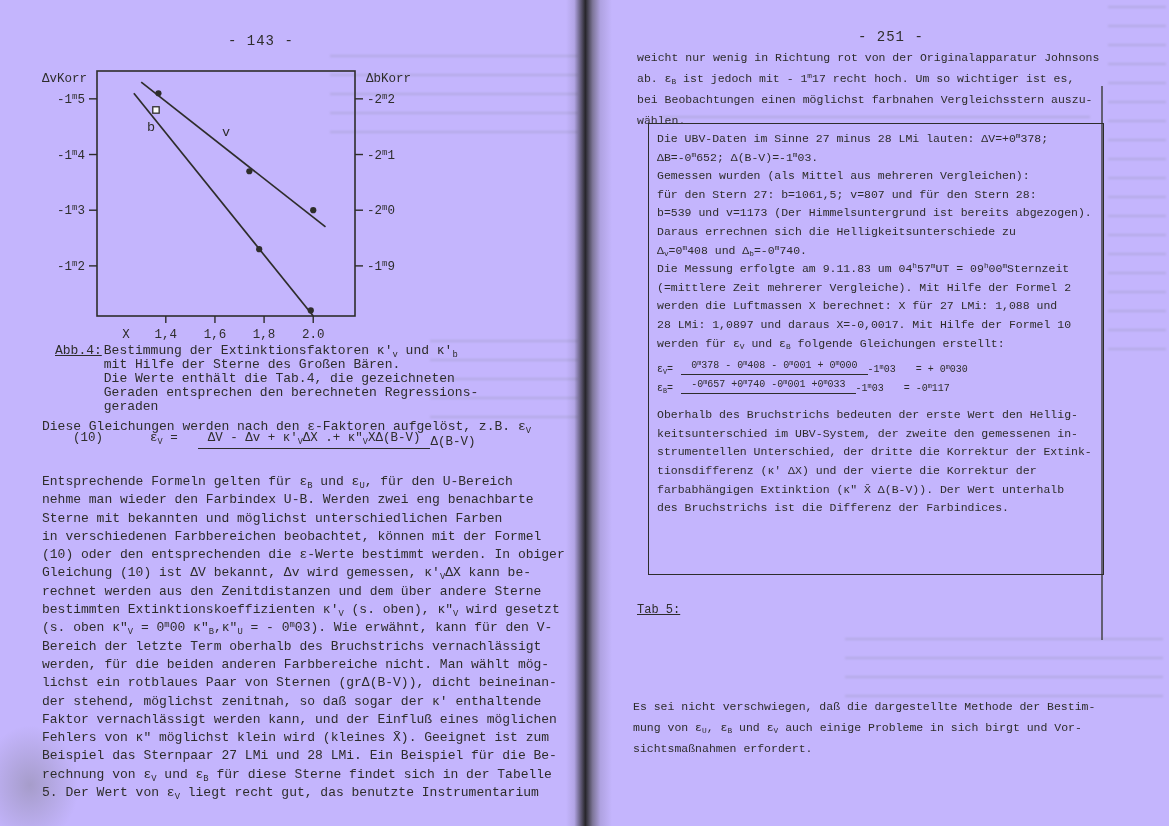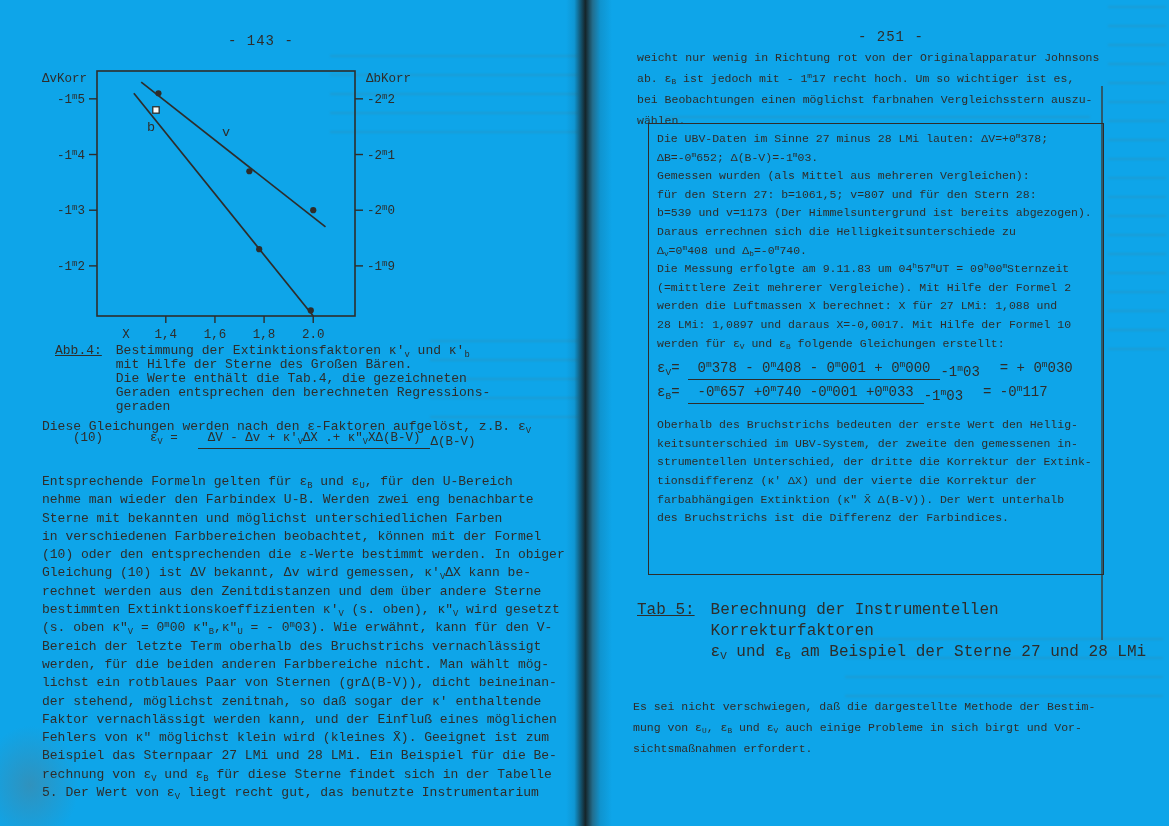--- a/index.html
+++ b/index.html
@@ -1,46 +1,46 @@
 <!DOCTYPE html>
 <html><head>
 <meta charset="utf-8">
 <style>
   html,body{margin:0;padding:0;background:#d8d8d4}
-  #page{position:relative;width:1169px;height:826px;background:#0ea5e9;overflow:hidden;
+  #page{position:relative;width:1169px;height:826px;background:#c4b5fd;overflow:hidden;
         font-family:"Liberation Mono","DejaVu Sans Mono",monospace;color:#2e2d2b}
   .abs{position:absolute}
   sup{font-size:68%;line-height:0;vertical-align:0.5em}
   sub{font-size:68%;line-height:0;vertical-align:-0.3em}
   .pgno{font-size:14px;letter-spacing:1px}
   #pg143{left:228px;top:33px}
   #pg144{left:858px;top:29px}
   #chart-svg{position:absolute;left:30px;top:56px}
   #chart-svg text{font-family:"Liberation Mono","DejaVu Sans Mono",monospace}
-  #caption{left:55px;top:344px;font-size:13px;line-height:13.9px;display:flex;gap:14px}
+  #caption{left:55px;top:344px;font-size:13px;line-height:13.9px;display:flex;gap:2px}
   #caption .lbl{text-decoration:underline;white-space:nowrap}
   #caption .txt{white-space:pre-line}
   #intro-l{left:42px;top:419px;font-size:13px}
   #eq10{left:73px;top:431px;font-size:12.5px;display:flex;}
   #eq10 .no{width:77px}
   #eq10 .lhs{margin-right:12px;white-space:nowrap}
   #body-l{left:42px;top:473px;width:540px;font-size:13px;line-height:18.3px;white-space:pre-line}
   #intro-r{left:637px;top:47px;font-size:11.5px;line-height:21px;white-space:pre-line}
   #xbox{left:648px;top:123px;width:456px;height:452px;border:1.6px solid #2e2d2b;
         padding:6px 0 0 8px;box-sizing:border-box;font-size:11.5px}
   #xbox .p1{line-height:18.6px;white-space:pre-line}
   #xbox .p2{margin-top:12px;line-height:18.6px;white-space:pre-line}
-  .eqrow{display:flex;align-items:flex-start;font-size:14px}
+  .eqrow{display:flex;align-items:flex-end;font-size:10px}
   #eqv{margin-top:7px}
   #eqb{margin-top:4px}
   .frac{display:inline-flex;flex-direction:row;align-items:center;margin:0 8px}
   .frac .num{border-bottom:1.4px solid #2e2d2b;padding:0 10px 3px;white-space:nowrap}
   .frac .den{padding-top:3px;white-space:nowrap}
   .eqrow .res{margin-left:12px;white-space:nowrap}
-  #tab5{left:637px;top:600px;font-size:16px;display:flex;gap:16px;line-height:21px}
+  #tab5{left:637px;top:600px;font-size:12px;display:flex;gap:16px;line-height:21px}
   #tab5 .lbl{text-decoration:underline;white-space:nowrap}
   #tab5 .txt{white-space:pre-line}
   #closing{left:633px;top:696px;font-size:11.5px;line-height:21px;white-space:pre-line}
   .gutter{left:566px;top:0;width:46px;height:826px;
      background:linear-gradient(90deg,rgba(25,25,23,0) 0%,rgba(25,25,23,0.10) 18%,
      rgba(22,22,20,0.9) 42%,rgba(55,55,52,0.5) 58%,rgba(25,25,23,0.12) 75%,rgba(25,25,23,0) 100%)}
   .edge-line{left:1101px;top:86px;width:2px;height:554px;background:#3a3a38;opacity:.7}
   .smudge{left:-40px;top:700px;width:140px;height:170px;
      background:radial-gradient(closest-side,rgba(110,110,108,0.35),rgba(110,110,108,0) 70%)}
   .ghost{background:repeating-linear-gradient(180deg,rgba(100,108,96,0.30) 0 2px,rgba(100,108,96,0) 2px 19px);
@@ -192,21 +192,19 @@
       <div class="p2">Oberhalb des Bruchstrichs bedeuten der erste Wert den Hellig-
 keitsunterschied im UBV-System, der zweite den gemessenen in-
 strumentellen Unterschied, der dritte die Korrektur der Extink-
 tionsdifferenz (κ' ΔX) und der vierte die Korrektur der
 farbabhängigen Extinktion (κ″ X̄ Δ(B-V)). Der Wert unterhalb
 des Bruchstrichs ist die Differenz der Farbindices.</div>
     </div>
 
     <div class="abs" id="tab5">
       <span class="lbl">Tab 5:</span>
-      <span class="txt">Berechnung der Instrumentellen Korrekturfaktoren
-ε<sub>V</sub> und ε<sub>B</sub> am Beispiel der Sterne 27 und 28 LMi</span>
     </div>
 
     <div class="abs" id="closing">Es sei nicht verschwiegen, daß die dargestellte Methode der Bestim-
 mung von ε<sub>U</sub>, ε<sub>B</sub> und ε<sub>V</sub> auch einige Probleme in sich birgt und Vor-
 sichtsmaßnahmen erfordert.</div>
   </section>
 </div>
 
 </body></html>

